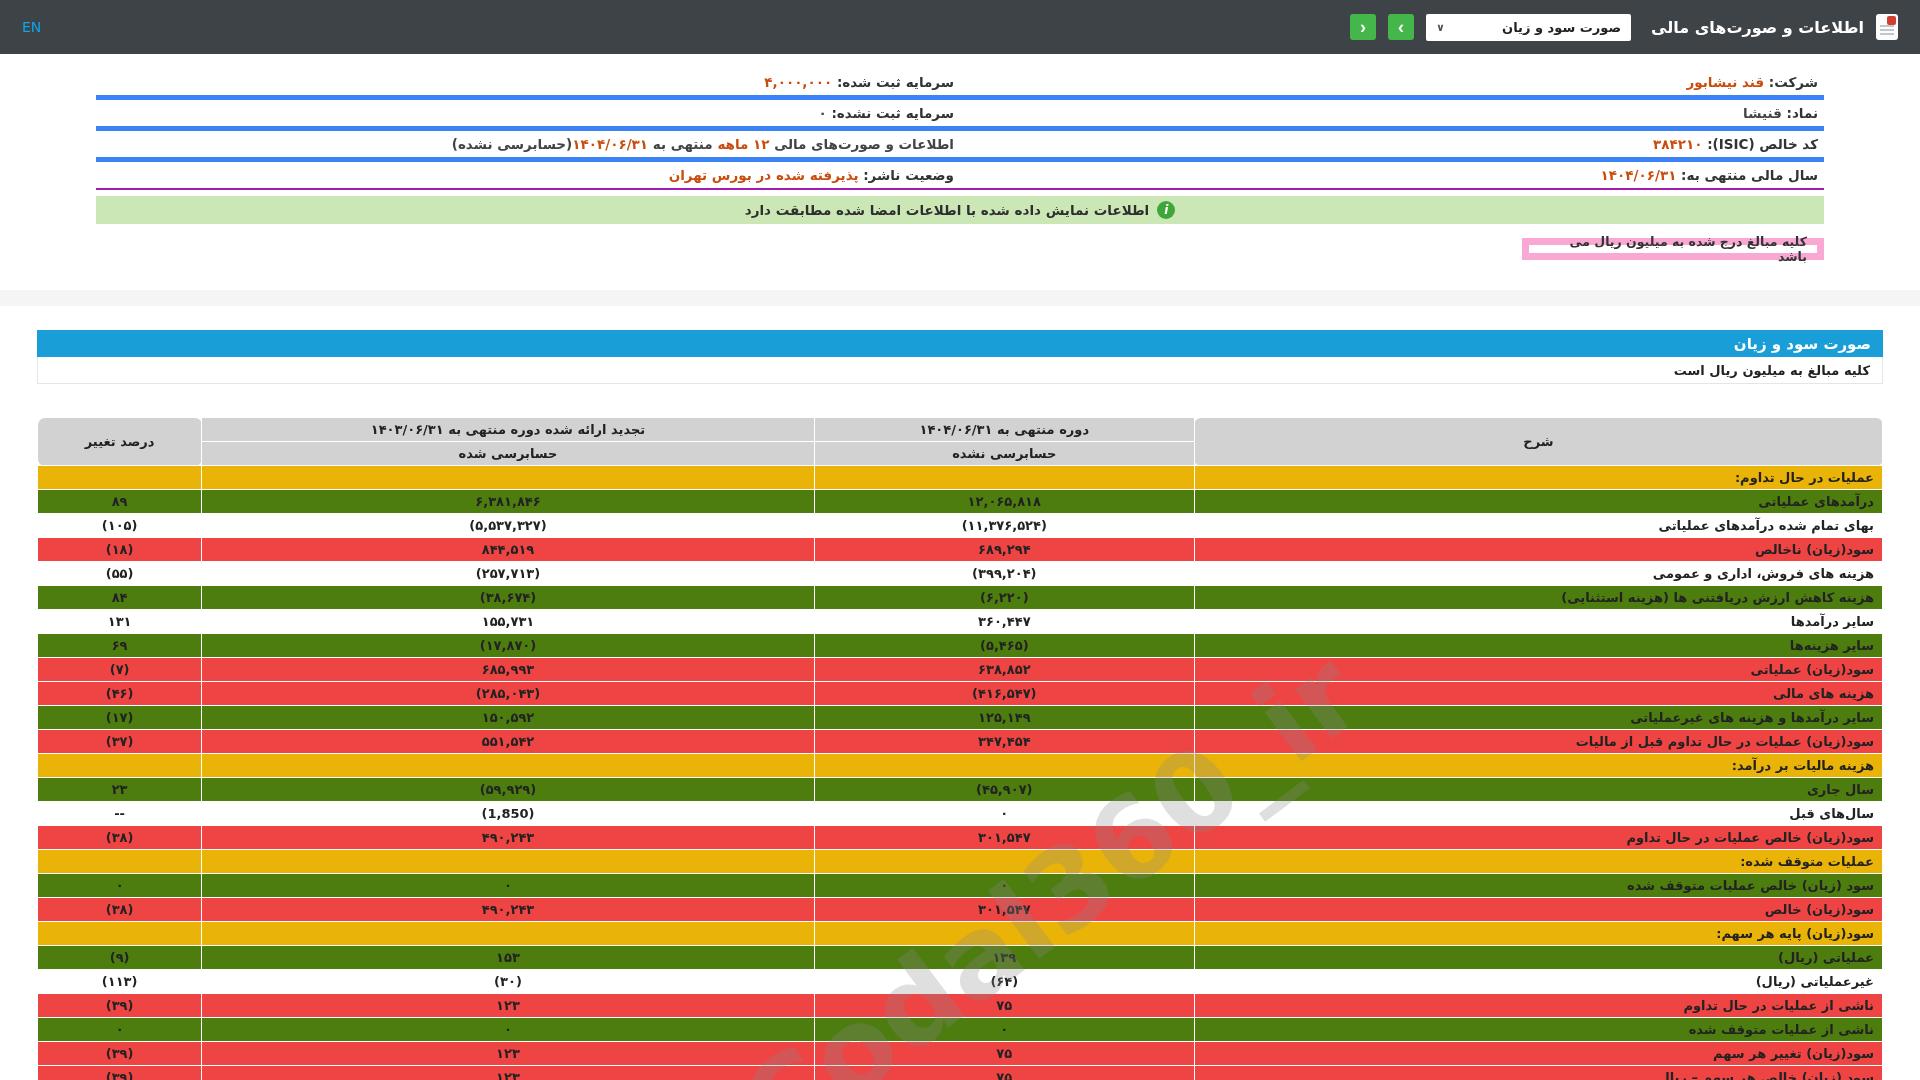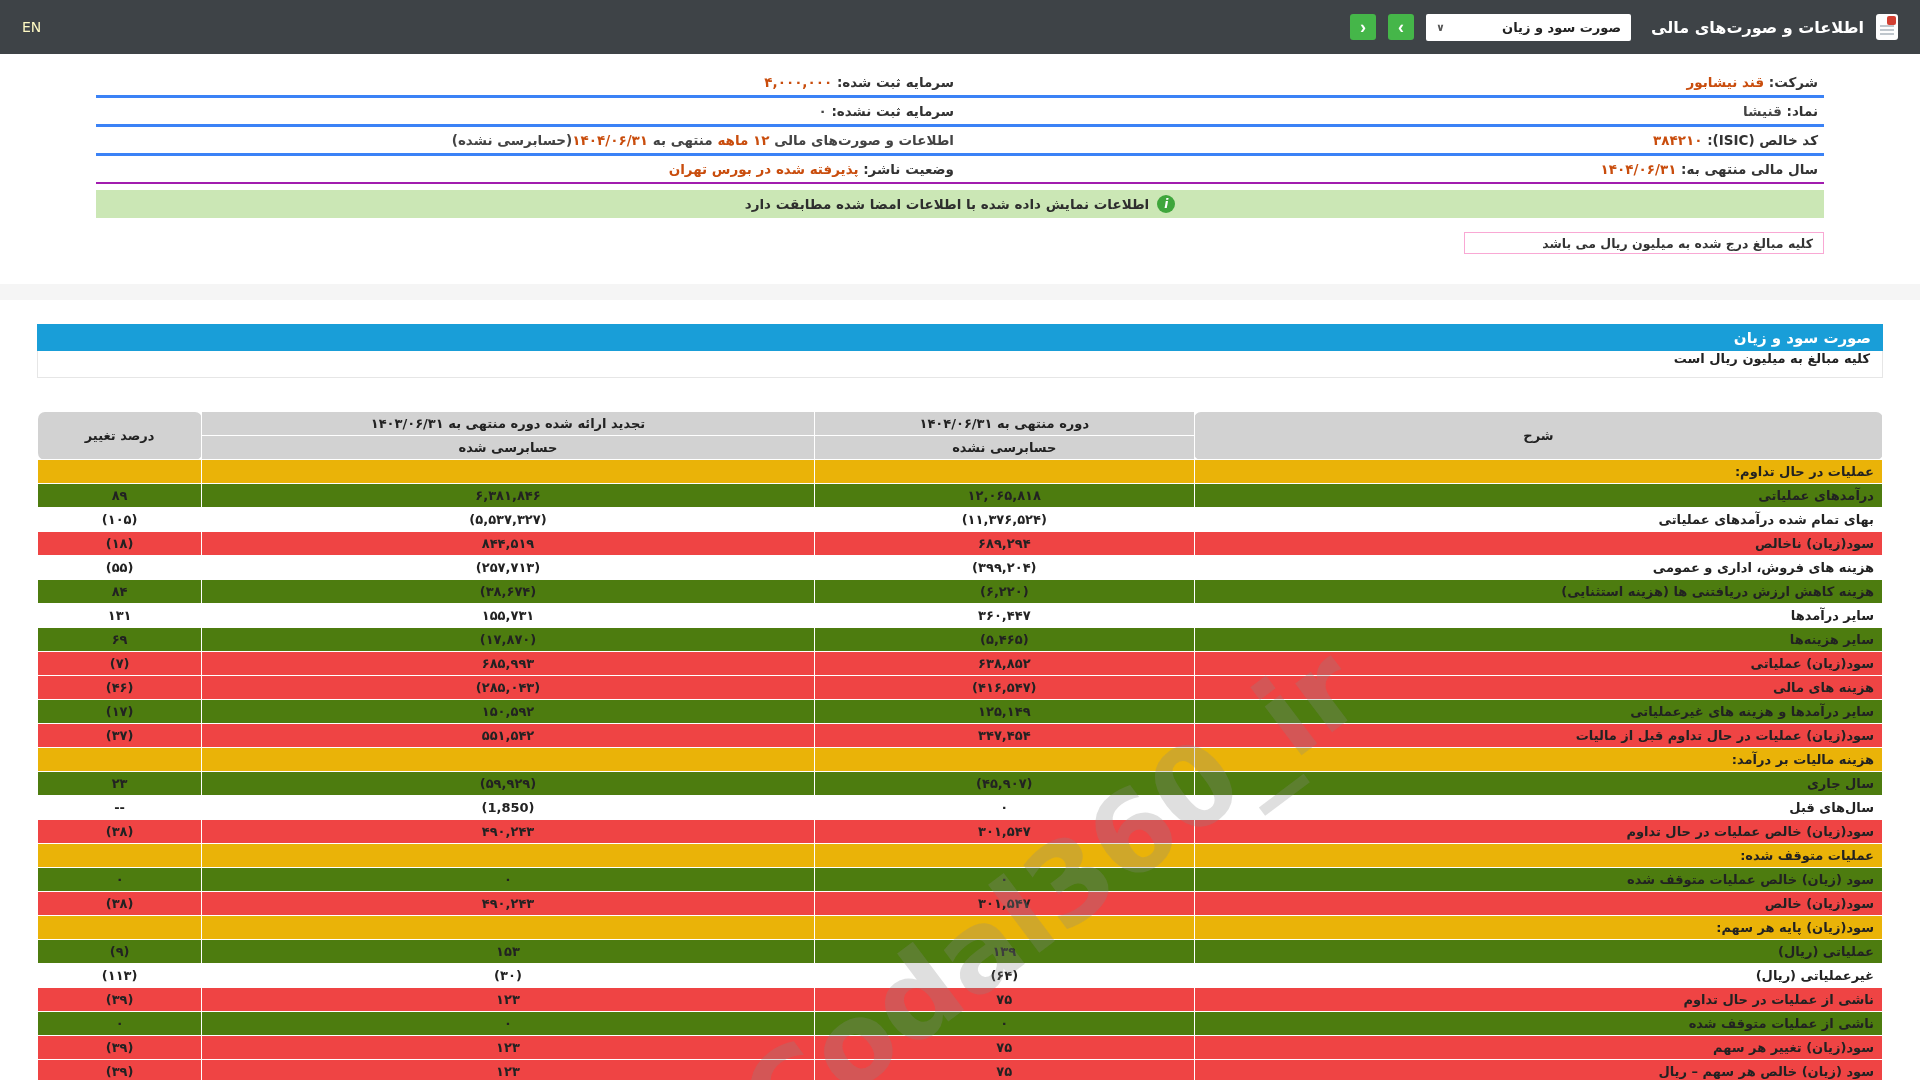--- a/index.html
+++ b/index.html
@@ -39,28 +39,28 @@
   }
   .select-caret { color: #555; font-size: 11px; direction: ltr; }
   .nav-btn {
     width: 26px; height: 26px; border: none; border-radius: 3px;
     background: #45b649; color: #fff; font-size: 18px; font-weight: bold;
     display: flex; align-items: center; justify-content: center;
     cursor: pointer; line-height: 1;
   }
   .nav-btn span { direction: ltr; }
   .nav-spacer { flex: 1; }
-  .en-link { color: #fef9c3; font-size: 14px; cursor: pointer; direction: ltr; text-align: center; }
+  .en-link { color: #0ea5e9; font-size: 14px; cursor: pointer; direction: ltr; text-align: center; }
 
   
   .info-section { margin: 15px 96px 0 96px; }
   .info-table { width: 100%; border-collapse: collapse; }
   .info-table td {
     width: 50%; text-align: right; font-size: 13.5px;
-    padding: 5px 6px; border-bottom: 3px solid #3b82f6;
+    padding: 5px 6px; border-bottom: 5px solid #3b82f6;
   }
   .info-table tr:last-child td { border-bottom: 2px solid #a21caf; }
   .info-label { font-weight: bold; color: #333; }
   .info-value { color: #444; font-weight: bold; }
   .accent { color: #c94d0d; }
 
   
   .signed-banner {
     margin: 6px 96px 0 96px; height: 28px;
     background: #cbe7b5;
@@ -69,39 +69,39 @@
   }
   .info-circle-icon {
     width: 18px; height: 18px; border-radius: 50%;
     background: #3fa63c; color: #fff; font-size: 12px; font-weight: bold;
     display: flex; align-items: center; justify-content: center;
     font-style: italic;
   }
 
   
   .unit-note-box {
-    margin: 14px 96px 0 96px; width: 360px; height: 22px;
-    background: #fff; border: 1px solid #f9a8d4;
+    margin: 14px 96px 0 96px; width: 302px; height: 22px;
+    background: #fff; border: 7px solid #f9a8d4;
     font-size: 12.5px; font-weight: bold; color: #333;
     display: flex; align-items: center; padding: 4px 10px;
   }
 
   .page-band { height: 16px; background: #f5f5f5; margin-top: 30px; }
 
   
   .statement { margin: 24px 37px 0 37px; position: relative; }
   .statement-title-bar {
     height: 27px; background: #199ed8; color: #fff;
     font-size: 15px; font-weight: bold;
     display: flex; align-items: center; padding: 0 12px;
   }
   .statement-unit-row {
     height: 27px; background: #fff; border: 1px solid #e6e6e6; border-top: none;
     font-size: 13px; font-weight: bold; color: #222;
-    display: flex; padding: 0 12px;
+    display: flex; align-items: center; padding: 0 12px;
   }
 
   .income-table { width: 100%; border-collapse: collapse; table-layout: fixed; margin-top: 33px; }
   .income-table th {
     background: #d2d2d2; color: #222; font-size: 13px; font-weight: bold;
     border: 1px solid #fff; padding: 4px 6px; text-align: center;
   }
   .income-table th.h-desc, .income-table th.h-change { vertical-align: middle; border-radius: 7px; }
   .income-table td {
     font-size: 13px; font-weight: bold; color: #222;

